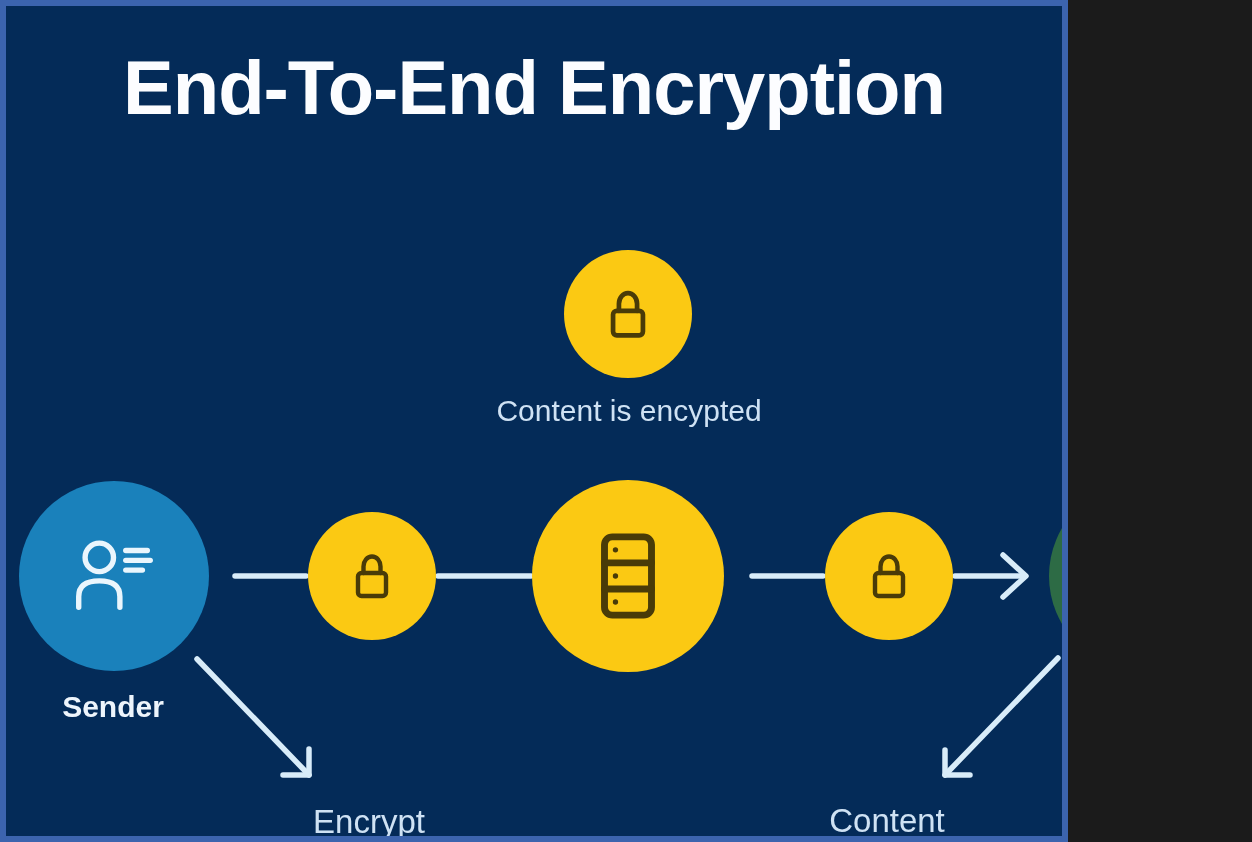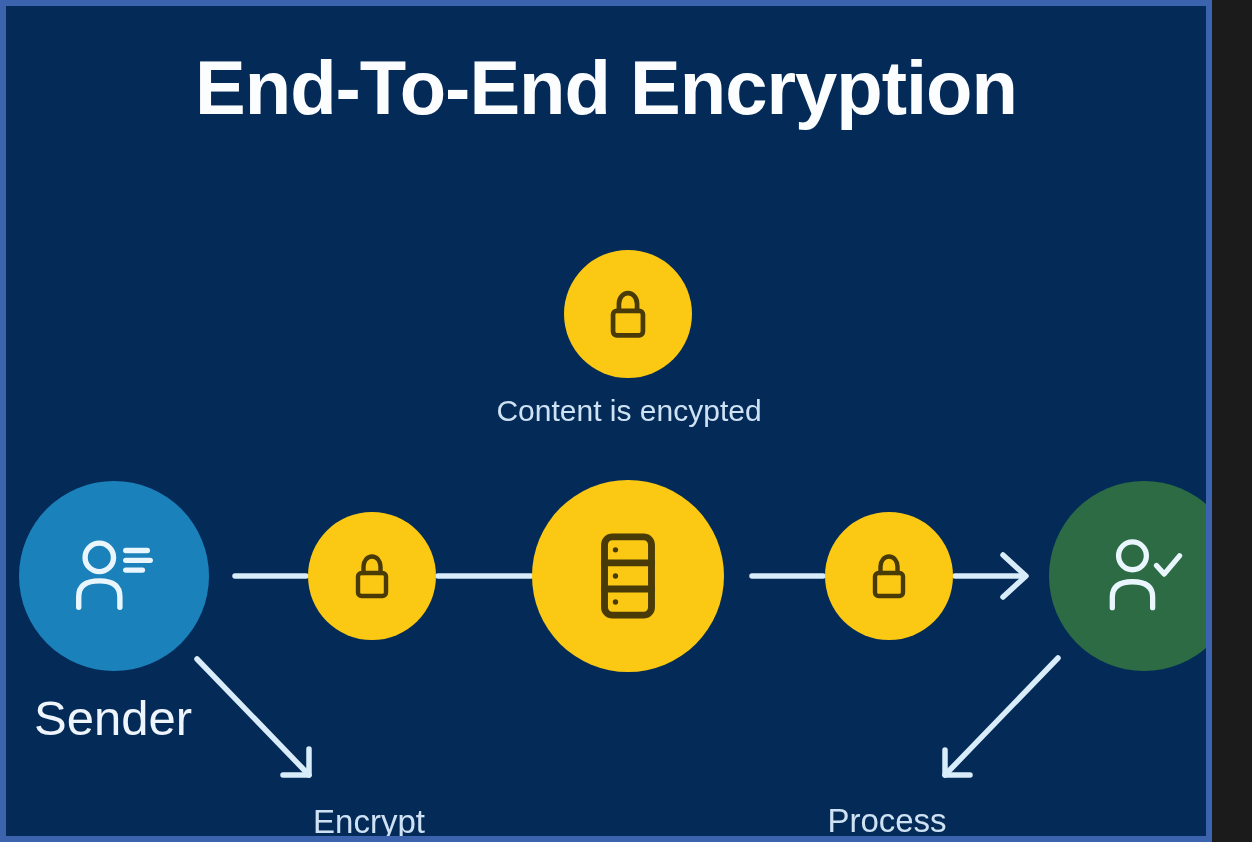--- a/index.html
+++ b/index.html
@@ -16,21 +16,21 @@
     --note-text:#cfe2f4;
   }
   *{margin:0;padding:0;box-sizing:border-box;}
   html,body{width:1252px;height:842px;}
   body{
     font-family:"Liberation Sans","DejaVu Sans",sans-serif;
     background:#1b1b1b;
   }
   .canvas{
     position:relative;
-    width:1212px;height:842px;
+    width:1068px;height:842px;
     background:var(--background);
     border:6px solid var(--border);
     overflow:hidden;
   }
   .title{
     position:absolute;
     left:0;right:0;top:38px;
     text-align:center;
     font-size:76px;
     font-weight:700;
@@ -66,22 +66,22 @@
   .node-receiver{left:1043px;top:475px;width:190px;height:190px;}
 
   .icon-dark-stroke{stroke:var(--icon-dark);fill:none;stroke-width:4.4;stroke-linejoin:round;stroke-linecap:round;}
   .icon-dark-fill{fill:var(--icon-dark);stroke:none;}
   .icon-light-stroke{stroke:var(--icon-light);fill:none;stroke-width:5.5;stroke-linejoin:round;stroke-linecap:round;}
 
   .label{
     position:absolute;
     transform:translateX(-50%);
     color:var(--label-text);
-    font-size:49px;
-    font-weight:400;
+    font-size:30px;
+    font-weight:700;
     white-space:nowrap;
   }
   .label-note{
     left:623px;top:388px;
     font-size:30px;
     font-weight:500;
     color:var(--note-text);
   }
   .label-sender{left:107px;top:684px;}
   .label-server{left:624px;top:684px;}
@@ -159,15 +159,15 @@
 
   <div class="node green node-receiver">
     <svg width="96" height="96" viewBox="0 0 100 100">
       <circle class="icon-light-stroke" cx="38" cy="29" r="14.5"></circle>
       <path class="icon-light-stroke" d="M 17 83 V 72 Q 17 56 38 56 Q 59 56 59 72 V 83"></path>
       <polyline class="icon-light-stroke" points="63,39 71,48 87,29"></polyline>
     </svg>
   </div>
 
   <div class="label label-action label-encrypt">Encrypt</div>
-  <div class="label label-action label-decrypt">Process</div>
+  <div class="label label-action label-decrypt">Content</div>
 
 </div>
 
 </body></html>

